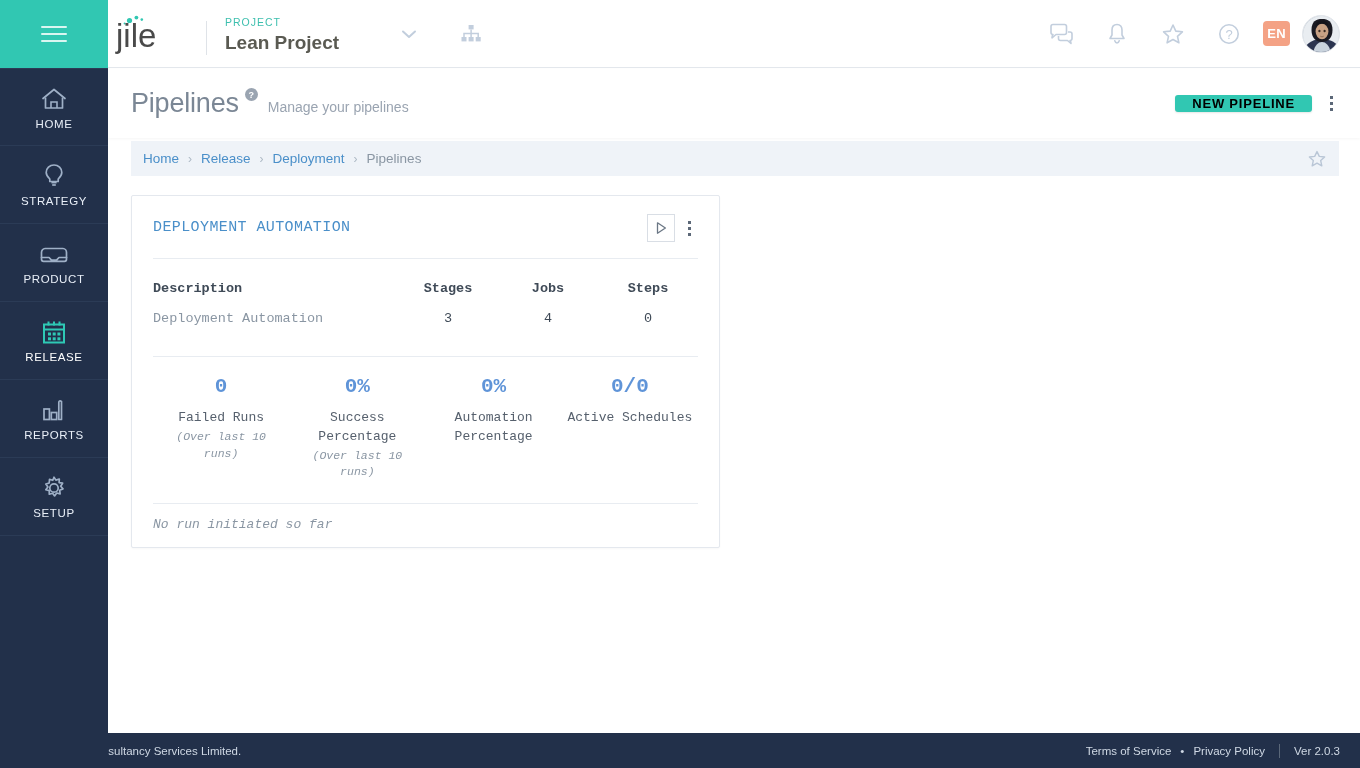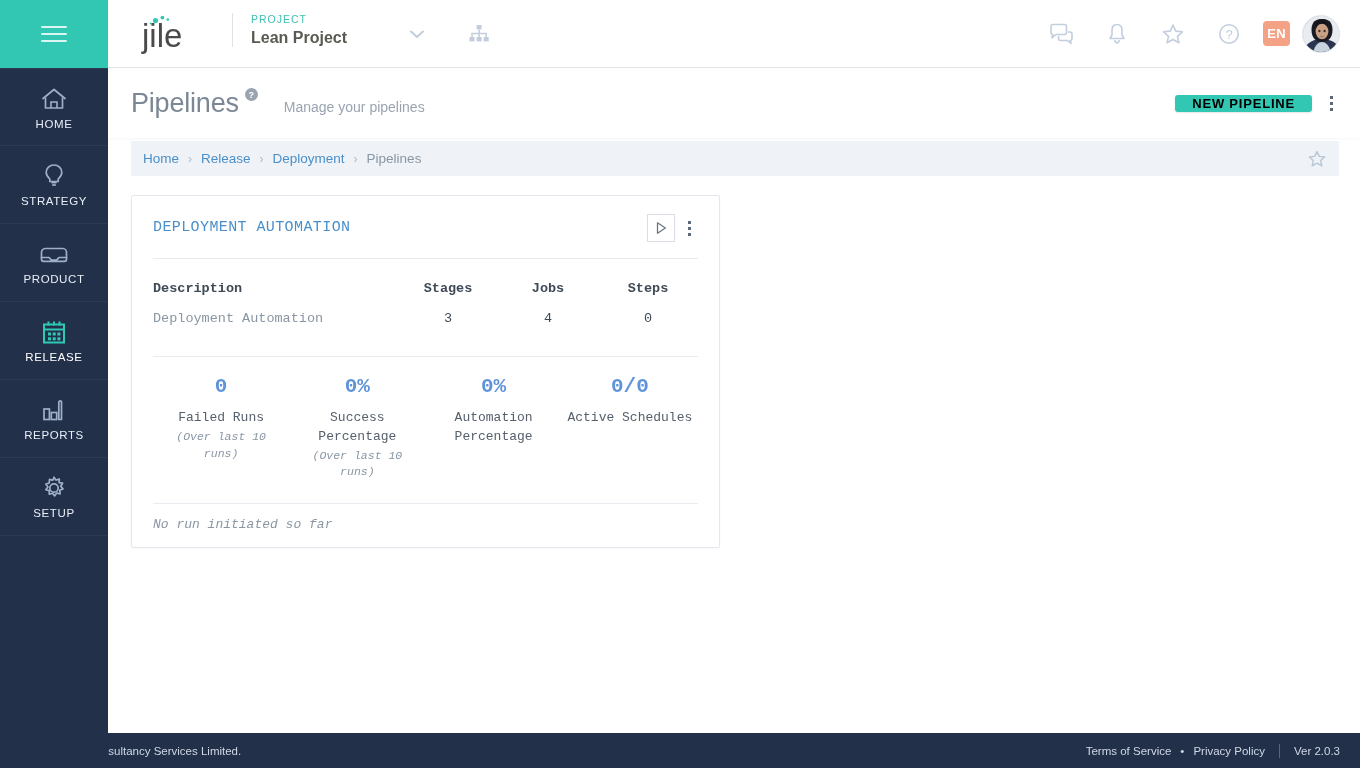--- a/index.html
+++ b/index.html
@@ -56,36 +56,36 @@
 
   
   .topbar {
     position: absolute; left: 108px; top: 0;
     width: 1252px; height: 68px;
     background: #ffffff;
     border-bottom: 1px solid #e3e7ec;
     display: flex; align-items: center;
   }
   .logo-wrap {
-    display: flex; align-items: flex-start;
-    margin-left: 30px;
+    display: flex; align-items: flex-end;
+    margin-left: 4px;
     cursor: pointer;
   }
   .logo-svg { display: block; }
   .logo-divider {
     width: 1px; height: 34px; background: #dfe3e8;
     margin: 0 18px 0 14px;
   }
   .project-block { line-height: 1.25; cursor: pointer; }
   .project-kicker {
     font-size: 10.5px; color: #3dbfae; letter-spacing: 1px;
     font-weight: 400; text-transform: uppercase;
   }
   .project-name {
-    font-size: 16px; color: #5a5a52; font-weight: bold;
+    font-size: 19px; color: #5a5a52; font-weight: bold;
     margin-top: 2px;
   }
   .project-chevron {
     margin-left: 60px; cursor: pointer;
     display: flex; align-items: center;
   }
   .hierarchy-btn {
     margin-left: 40px; cursor: pointer;
     display: flex; align-items: center;
   }
@@ -137,21 +137,21 @@
     width: 13px; height: 13px; border-radius: 50%;
     background: #9aa4b1; color: #ffffff;
     font-size: 9px; font-weight: bold;
     display: inline-flex; align-items: center; justify-content: center;
     margin-left: 6px; margin-bottom: 8px;
     align-self: flex-end; cursor: pointer;
     position: relative; top: -10px;
   }
   .page-subtitle {
     font-size: 14px; color: #9aa4b1;
-    margin-left: 26px; font-weight: 400;
+    margin-left: 10px; font-weight: 400;
   }
   .ph-spacer { flex: 1; }
   .btn-primary {
     background: #31c7b2; color: #000000;
     border: none; border-radius: 3px;
     font-size: 13px; font-weight: bold;
     letter-spacing: 0.8px;
     padding: 1px 17px;
     cursor: pointer;
     font-family: "Liberation Sans", sans-serif;

